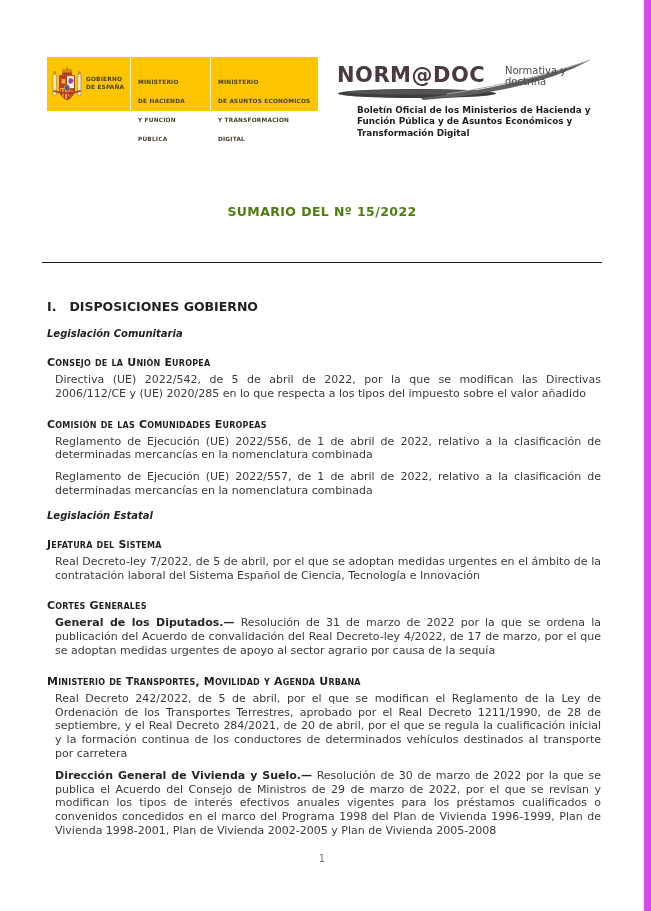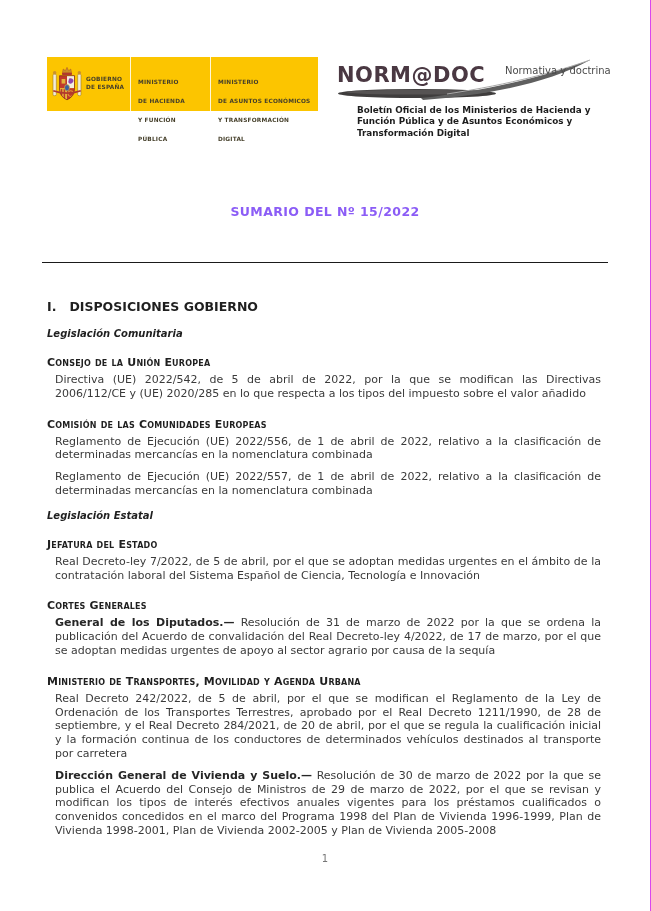--- a/index.html
+++ b/index.html
@@ -6,21 +6,21 @@
   html,body { margin:0; padding:0; }
   body {
     width:651px; height:911px;
     background:#ffffff;
     font-family:"DejaVu Sans", sans-serif;
     color:#3c3c3c;
   }
   .page {
     position:relative; width:651px; height:911px;
     background:#fff; overflow:hidden;
-    border-right:1px solid #d946ef;
+    border-right:7px solid #d946ef;
   }
 
   
   .header { position:absolute; top:57px; left:47px; right:38px; display:flex; }
 
   .gov-banner {
     width:271px; height:54px; background:#FCC500;
     display:flex; flex:none;
   }
   .banner-seg { position:relative; padding:12px 4px 0 7px; }
@@ -47,21 +47,21 @@
   }
   .bulletin-title {
     position:absolute; left:0; top:48px; width:260px;
     font-size:8.8px; font-weight:bold; color:#1d1d1d; line-height:1.3;margin-left:20px;
   }
 
   
   .sumario-title {
     position:absolute; top:204px; left:0; width:100%;
     margin:0; text-align:center;
-    font-size:12.5px; font-weight:bold; color:#8b5cf6; letter-spacing:.4px;
+    font-size:12.5px; font-weight:bold; color:#4d7c0f; letter-spacing:.4px;
   }
   .title-rule {
     position:absolute; top:262px; left:42px; right:42px;
     margin:0; border:none; border-top:1.5px solid #1a1a1a;
   }
 
   
   .content { position:absolute; top:299px; left:47px; width:562px; }
   .section-heading {
     margin:0 0 14px; font-size:12.5px; font-weight:bold; color:#1f1f1f;
@@ -163,21 +163,21 @@
 
     <h4 class="group-heading">Consejo de la Unión Europea</h4>
     <p class="item"><span>Directiva (UE) 2022/542, de 5 de abril de 2022, por la que se modifican las Directivas 2006/112/CE y (UE) 2020/285 en lo que respecta a los tipos del impuesto sobre el valor añadido</span></p>
 
     <h4 class="group-heading">Comisión de las Comunidades Europeas</h4>
     <p class="item"><span>Reglamento de Ejecución (UE) 2022/556, de 1 de abril de 2022, relativo a la clasificación de determinadas mercancías en la nomenclatura combinada</span></p>
     <p class="item"><span>Reglamento de Ejecución (UE) 2022/557, de 1 de abril de 2022, relativo a la clasificación de determinadas mercancías en la nomenclatura combinada</span></p>
 
     <h3 class="subsection-title">Legislación Estatal</h3>
 
-    <h4 class="group-heading">Jefatura del Estado</h4>
+    <h4 class="group-heading">Jefatura del Sistema</h4>
     <p class="item"><span>Real Decreto-ley 7/2022, de 5 de abril, por el que se adoptan medidas urgentes en el ámbito de la contratación laboral del Sistema Español de Ciencia, Tecnología e Innovación</span></p>
 
     <h4 class="group-heading">Cortes Generales</h4>
     <p class="item"><strong class="lead">General de los Diputados.—</strong> <span>Resolución de 31 de marzo de 2022 por la que se ordena la publicación del Acuerdo de convalidación del Real Decreto-ley 4/2022, de 17 de marzo, por el que se adoptan medidas urgentes de apoyo al sector agrario por causa de la sequía</span></p>
 
     <h4 class="group-heading">Ministerio de Transportes, Movilidad y Agenda Urbana</h4>
     <p class="item"><span>Real Decreto 242/2022, de 5 de abril, por el que se modifican el Reglamento de la Ley de Ordenación de los Transportes Terrestres, aprobado por el Real Decreto 1211/1990, de 28 de septiembre, y el Real Decreto 284/2021, de 20 de abril, por el que se regula la cualificación inicial y la formación continua de los conductores de determinados vehículos destinados al transporte por carretera</span></p>
     <p class="item"><strong class="lead">Dirección General de Vivienda y Suelo.—</strong> <span>Resolución de 30 de marzo de 2022 por la que se publica el Acuerdo del Consejo de Ministros de 29 de marzo de 2022, por el que se revisan y modifican los tipos de interés efectivos anuales vigentes para los préstamos cualificados o convenidos concedidos en el marco del Programa 1998 del Plan de Vivienda 1996-1999, Plan de Vivienda 1998-2001, Plan de Vivienda 2002-2005 y Plan de Vivienda 2005-2008</span></p>
 
   </main>

